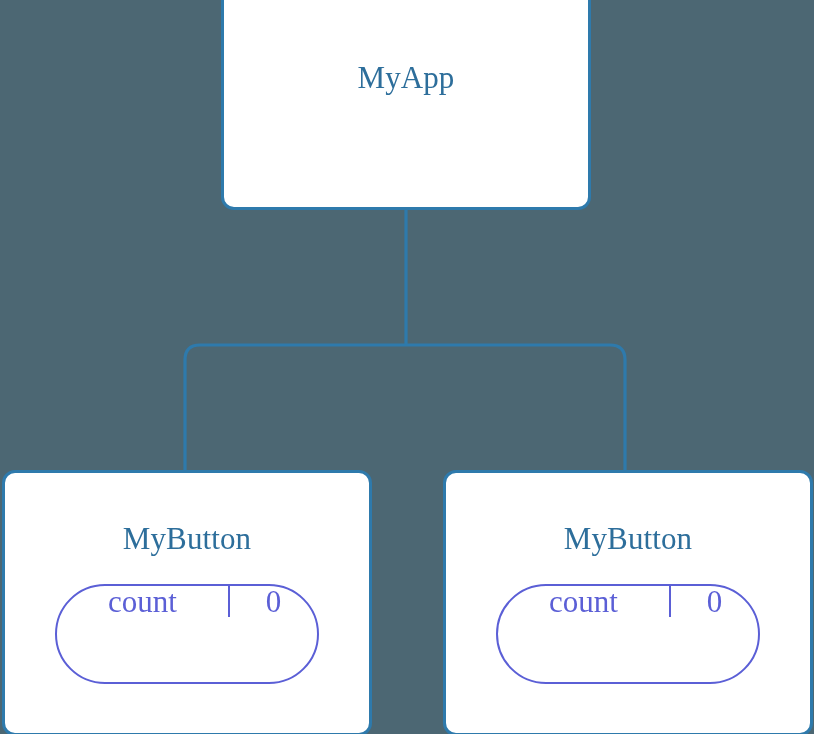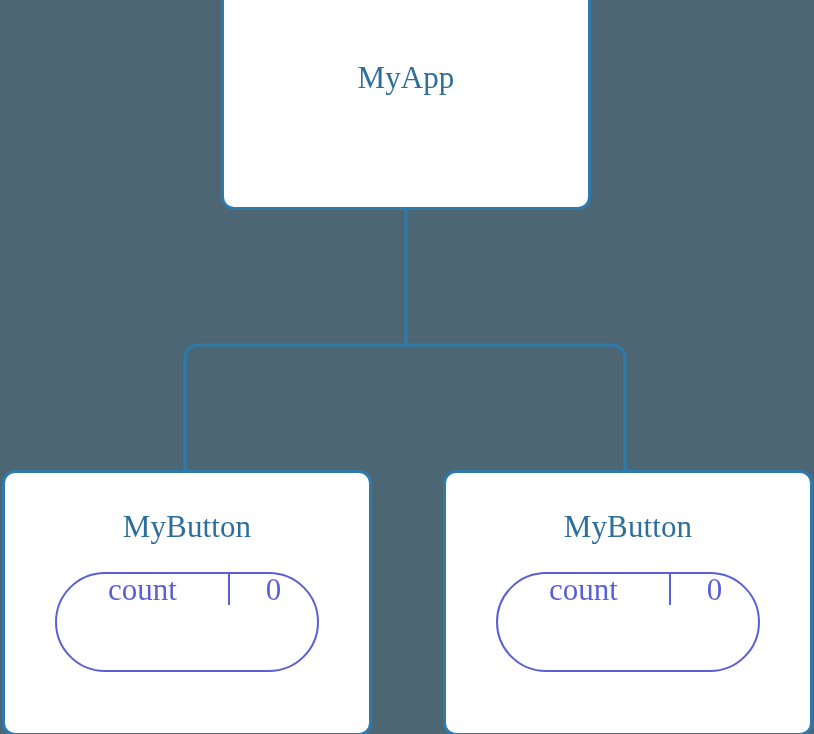--- a/index.html
+++ b/index.html
@@ -66,21 +66,21 @@
   .node-title {
     color: #2d6e9b;
     font-size: 31px;
     line-height: 1;
     letter-spacing: 0.1px;
     white-space: nowrap;
   }
 
   .node-child-left .node-title,
   .node-child-right .node-title {
-    margin-top: 38px;
+    margin-top: 50px;
   }
 
   
   .state-pill {
     margin-top: 30px;
     width: 264px;
     height: 100px;
     box-sizing: border-box;
     border: 2px solid #5b5fd6;
     border-radius: 50px;

